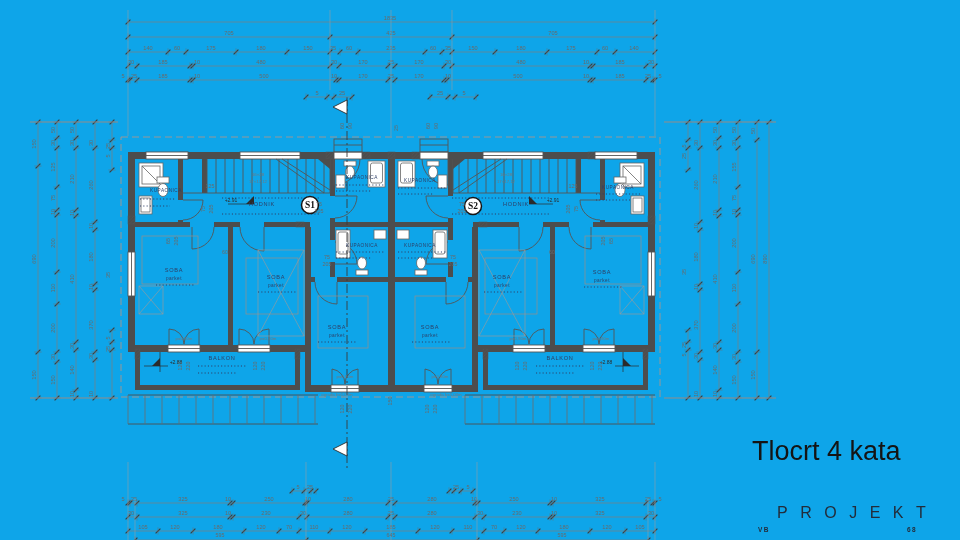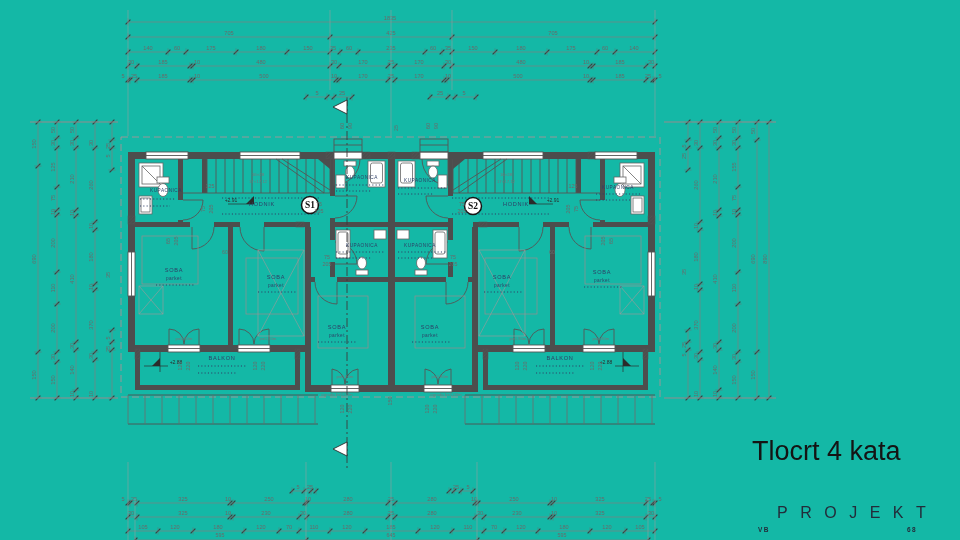--- a/index.html
+++ b/index.html
@@ -1,16 +1,16 @@
 <!DOCTYPE html>
 <html><head>
 <meta charset="utf-8">
 <style>
   html,body{margin:0;padding:0;background:#fff;}
-  .canvas{position:relative;width:960px;height:540px;background:#14b8a6;overflow:hidden;
+  .canvas{position:relative;width:960px;height:540px;background:#0ea5e9;overflow:hidden;
           font-family:"Liberation Sans",sans-serif;}
   svg{position:absolute;left:0;top:0;}
   
   .dim-line{stroke:#7f7f7f;stroke-width:.7;}
   .tick{stroke:#3c3c3c;stroke-width:1.2;}
   .cross{stroke:#6f6f6f;stroke-width:.55;}
   .ext{stroke:#9d9d9d;stroke-width:.55;}
   .dt{font:5.6px "Liberation Sans",sans-serif;fill:#6a6a6a;text-anchor:middle;}
   .pl{text-anchor:middle;font-family:"Liberation Sans",sans-serif;}
   .pl-r{font-size:5.6px;fill:#2e3f66;letter-spacing:.7px;}

